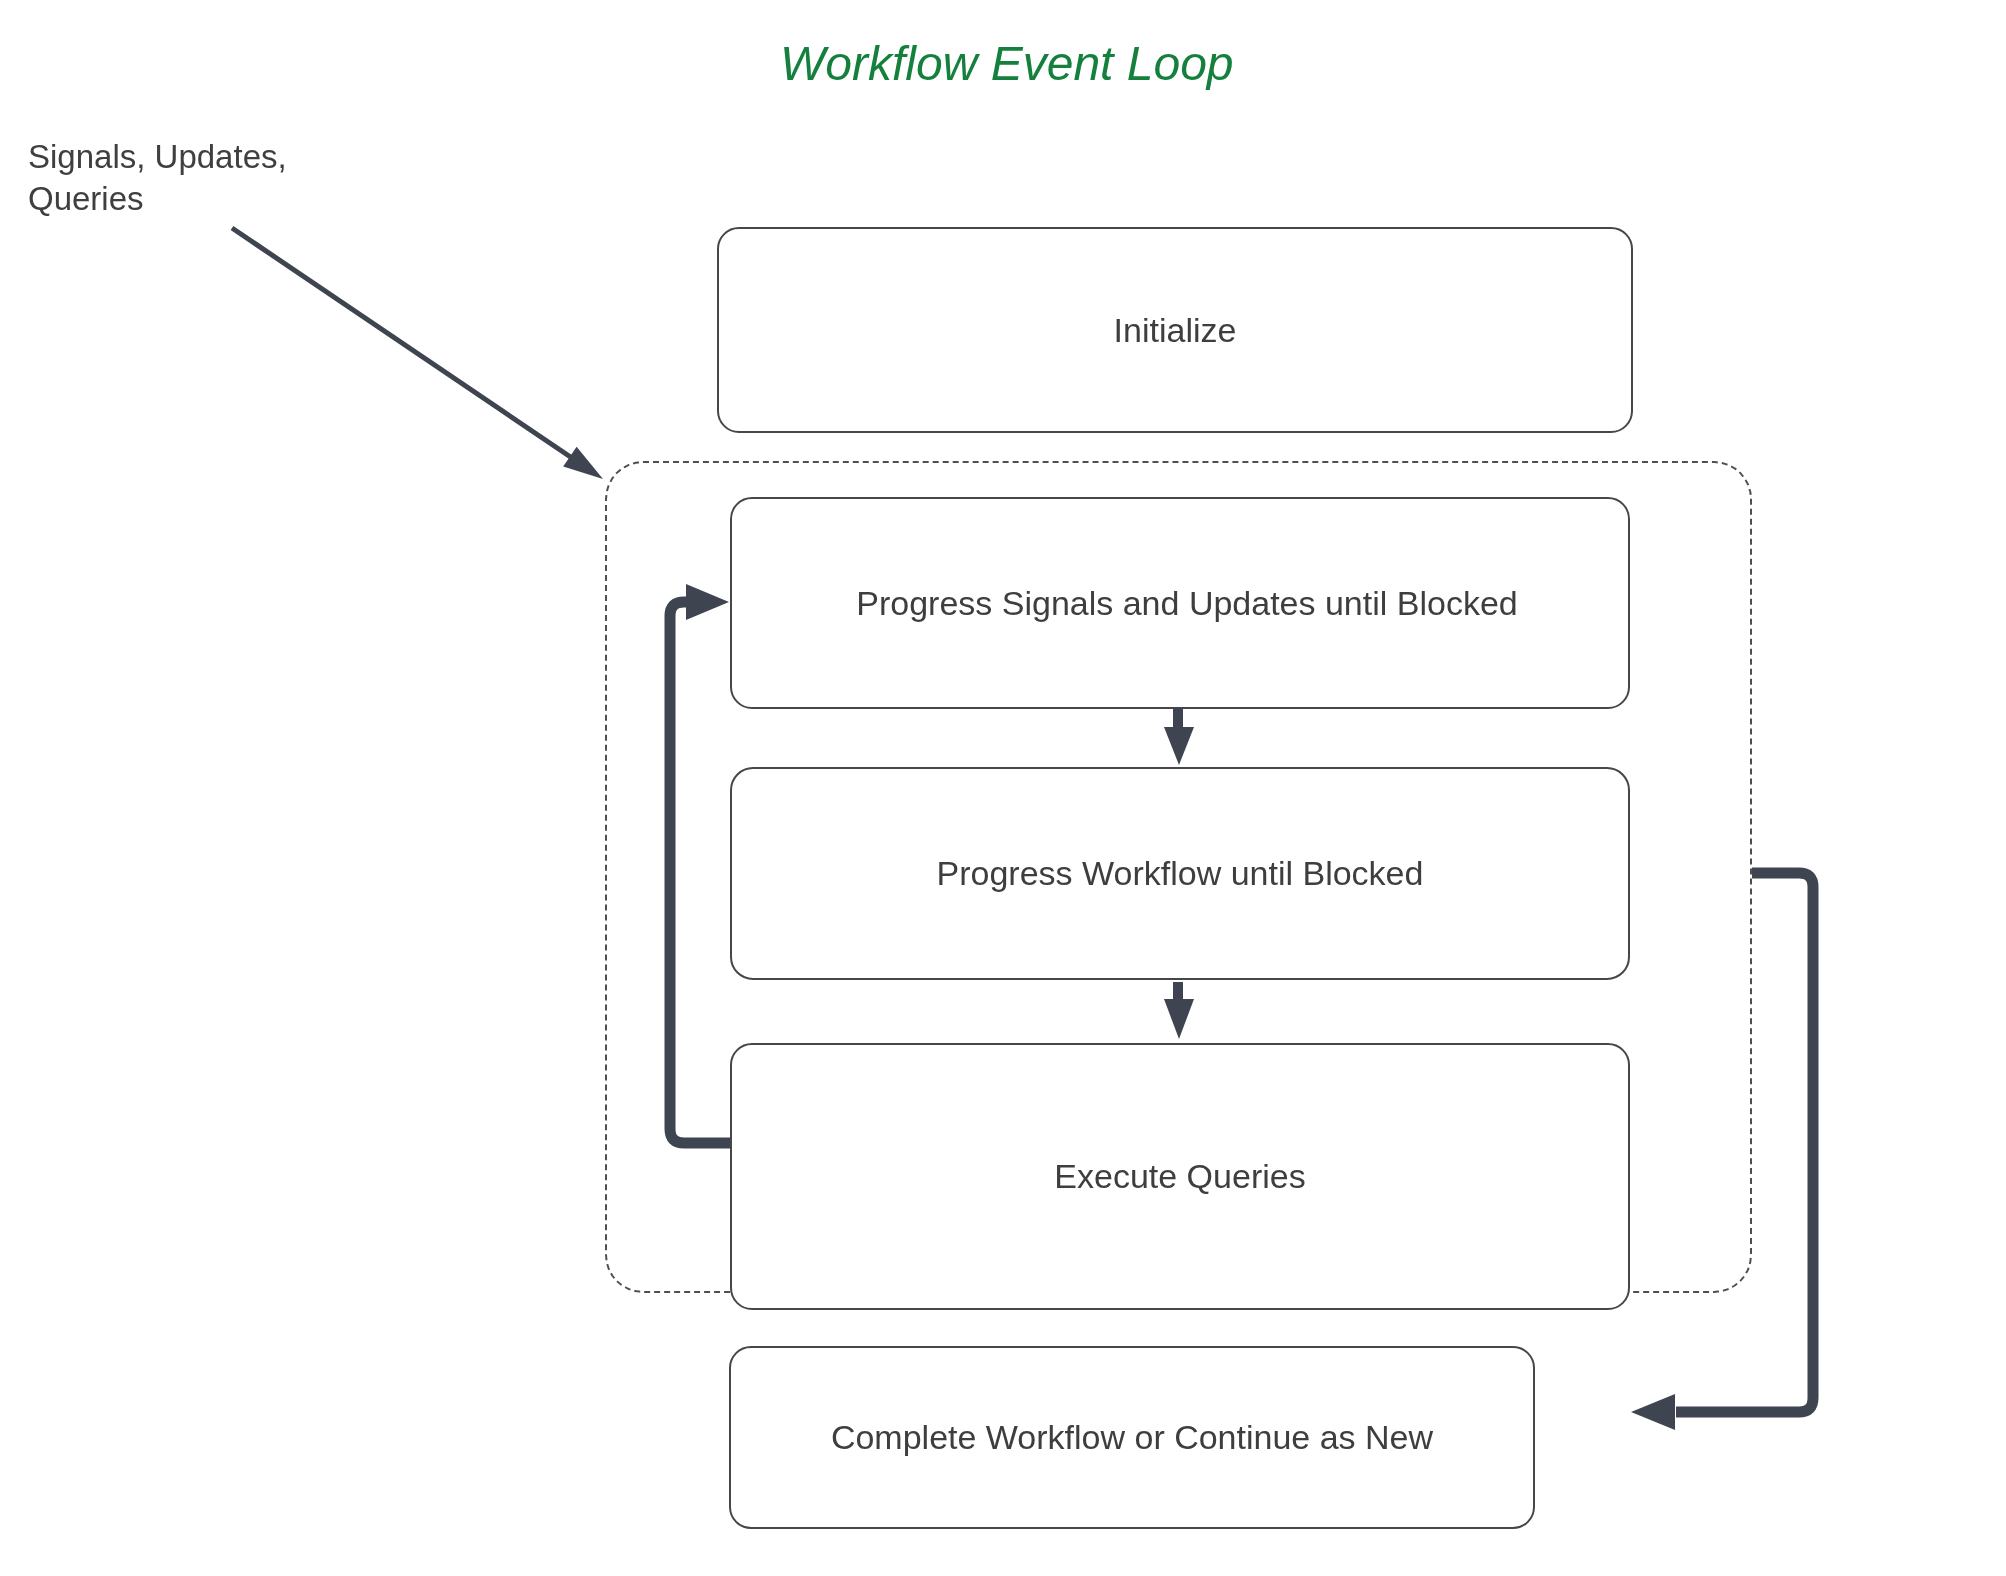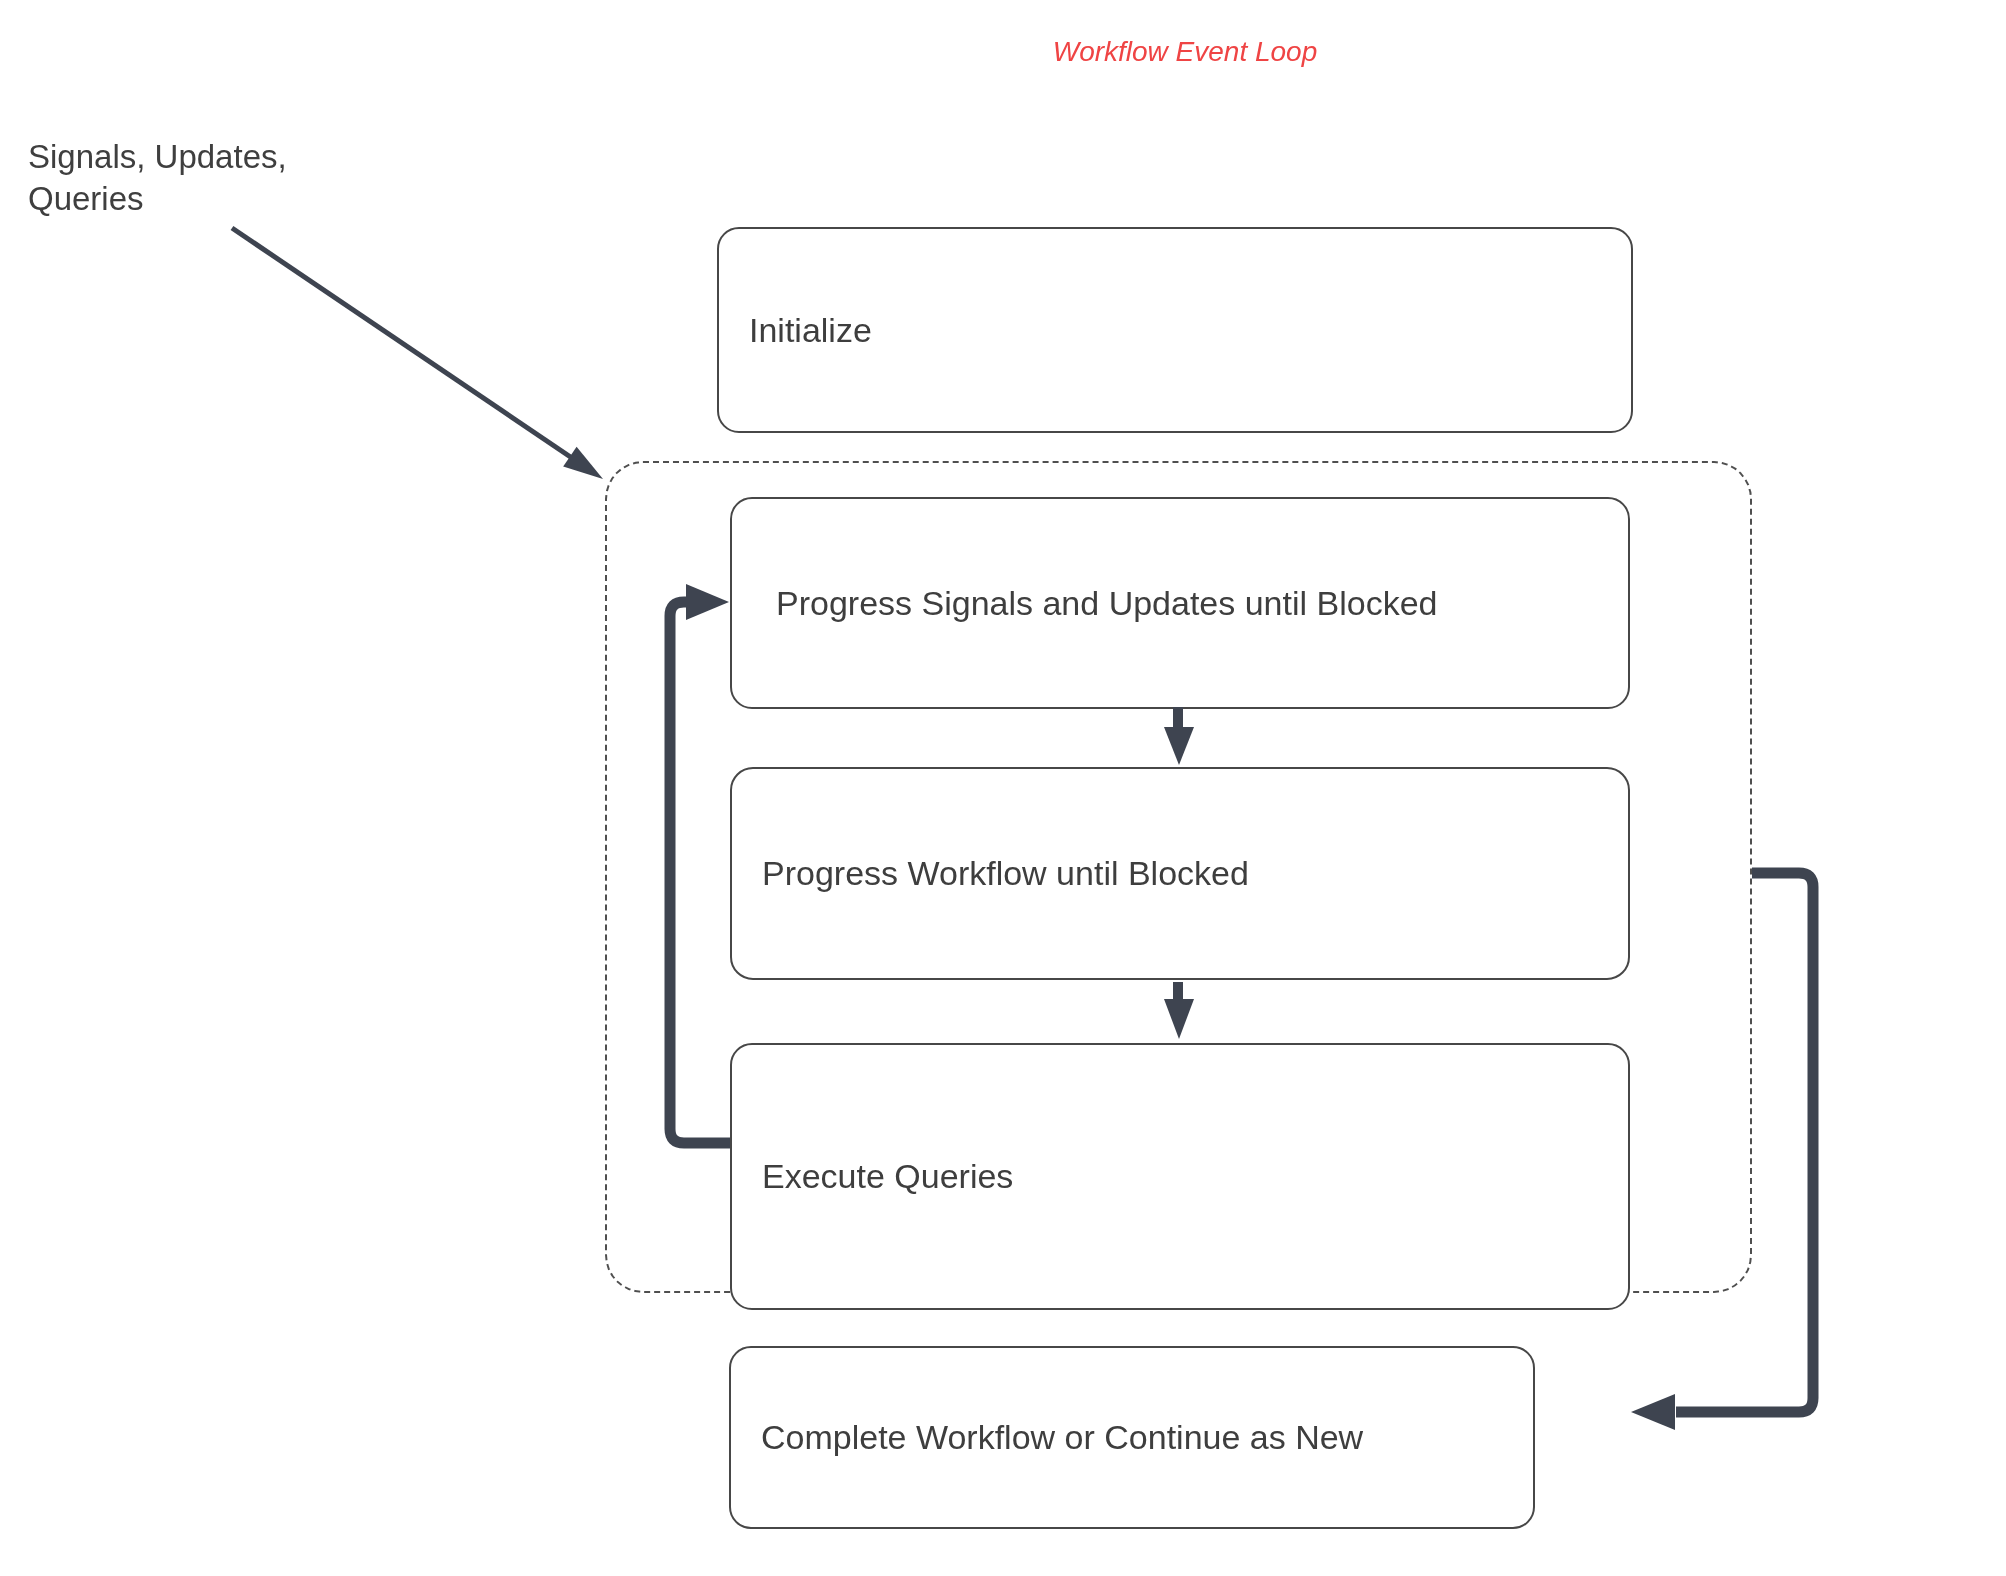--- a/index.html
+++ b/index.html
@@ -7,42 +7,42 @@
     position: relative;
     width: 2006px;
     height: 1576px;
     background: #ffffff;
     font-family: "Liberation Sans", sans-serif;
     overflow: hidden;
   }
   .diagram-title {
     position: absolute;
     left: 780px; top: 36px; width: 810px;
-    text-align: center;
-    font-size: 28px;
+    font-size: 48px;
     font-style: italic;
-    color: #ef4444;
+    color: #15803d;
   }
   .side-label {
     position: absolute;
     left: 28px; top: 136px; width: 276px;
     text-align: left;
     font-size: 33px;
     line-height: 42px;
     color: #3f3f3f;
     white-space: pre-line;
   }
   .node {
     position: absolute;
     box-sizing: border-box;
     background: #ffffff;
     border: 2px solid #474747;
     border-radius: 22px;
     display: flex;
     align-items: center;
+    justify-content: center;
     text-align: center;
     font-size: 34px;
     color: #3e3e3e;
     padding: 0 30px;
   }
   .node-initialize { left: 717px; top: 227px; width: 916px; height: 206px; }
   .node-progress-signals { left: 730px; top: 497px; width: 900px; height: 212px; padding-left: 44px; }
   .node-progress-workflow { left: 730px; top: 767px; width: 900px; height: 213px; border-radius: 23px; }
   .node-execute-queries { left: 730px; top: 1043px; width: 900px; height: 267px; }
   .node-complete { left: 729px; top: 1334px; width: 806px; height: 183px; margin-top: 12px; }

